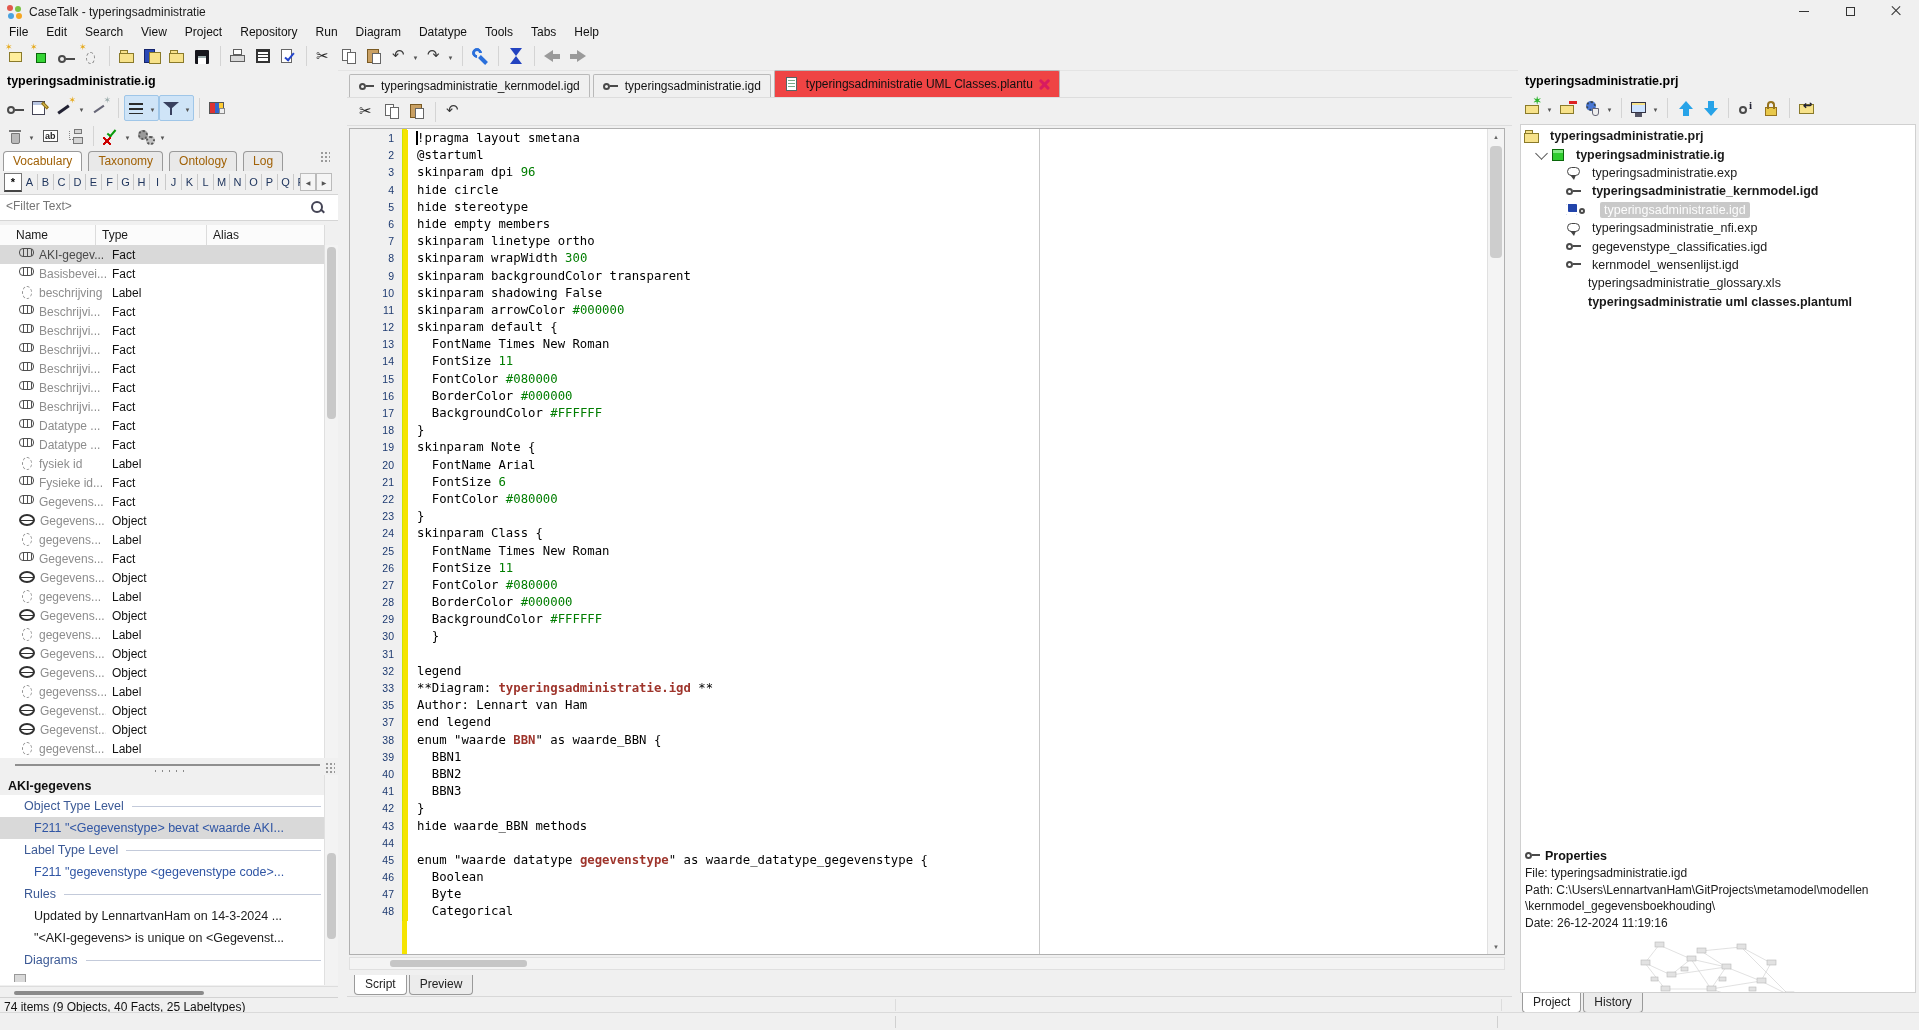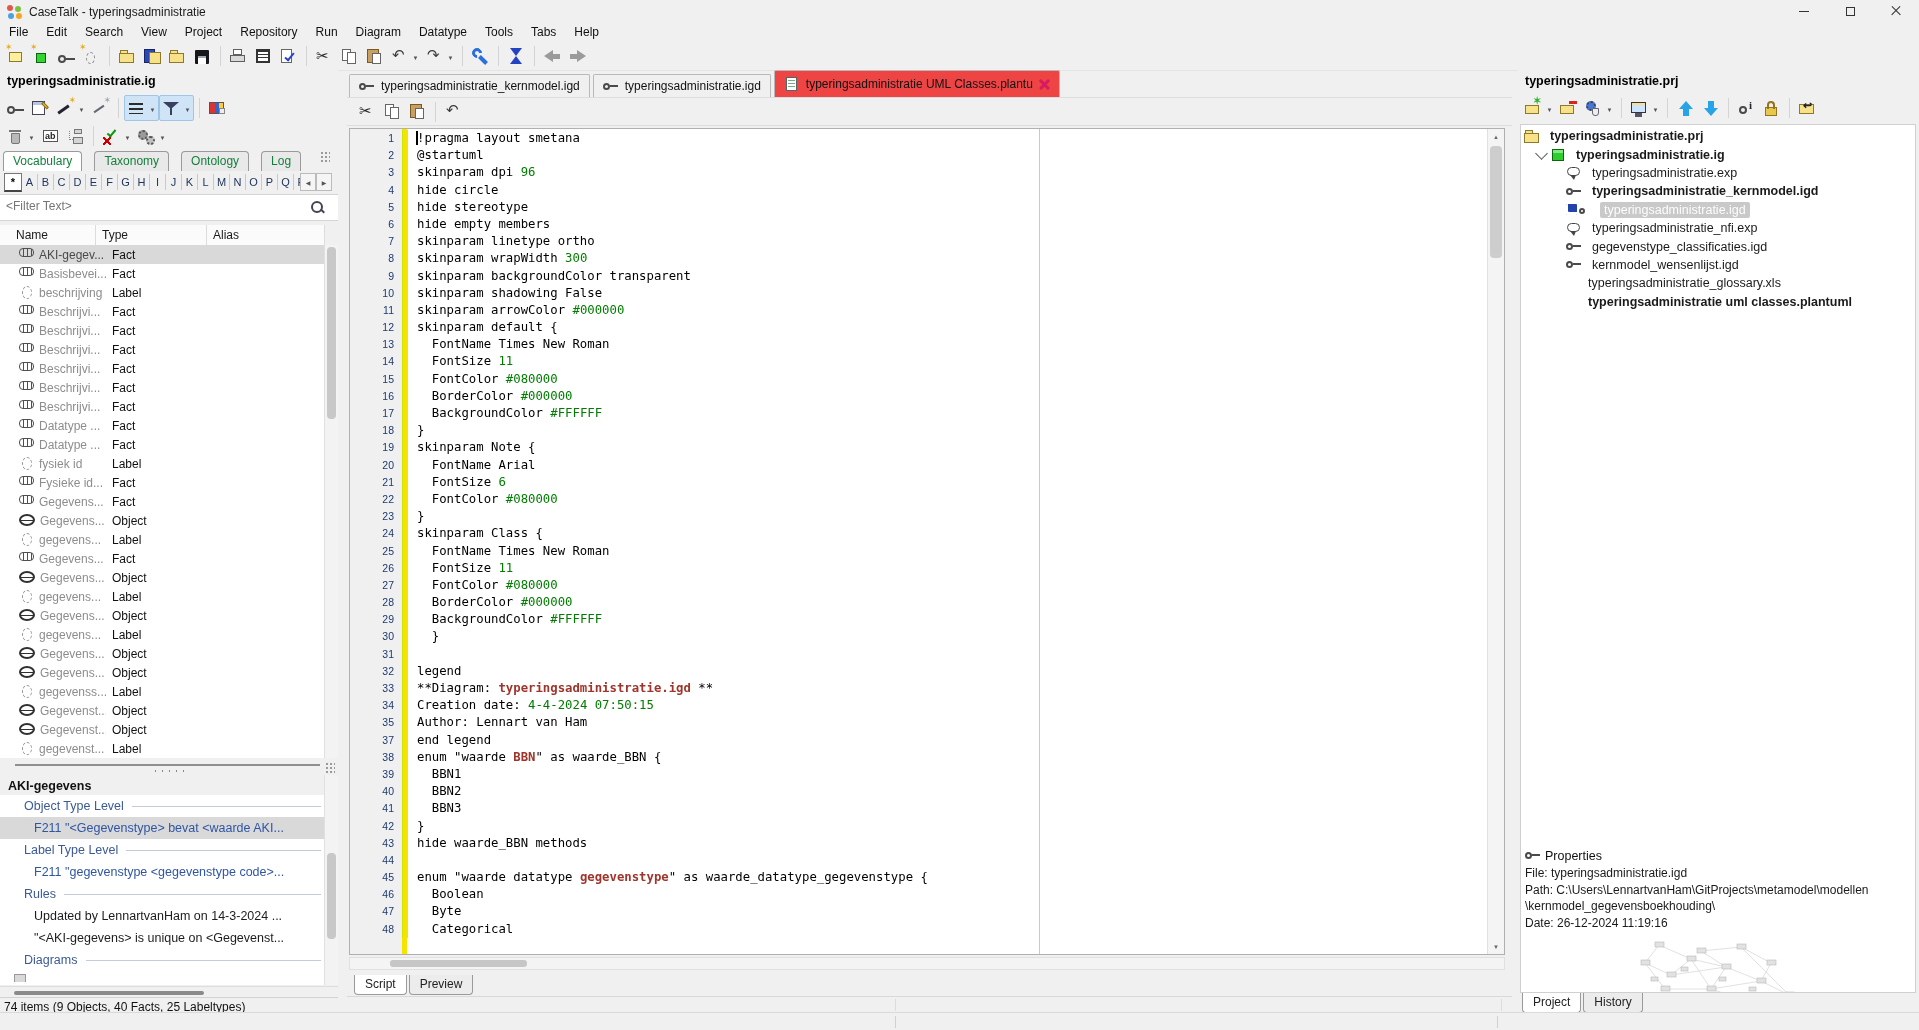--- a/index.html
+++ b/index.html
@@ -130,21 +130,21 @@
   
   .panel-title{font-weight:bold;font-size:12.5px;color:#000}
   .dock{width:11px;height:13px;background-image:radial-gradient(#9a9a9a 1px,transparent 1.3px);background-size:4px 4px;background-position:1px 1px}
 
   
   .left-panel{position:absolute;left:0;top:70px;width:338px;height:944px;background:#f0f0f0}
   .lp-title{position:absolute;left:7px;top:4px}
   .lp-tb1{position:absolute;left:3px;top:24px;height:28px}
   .lp-tb2{position:absolute;left:3px;top:53px;height:26px}
   .lp-tabs{position:absolute;left:3px;top:81px;height:20px;display:flex;align-items:flex-end}
-  .ftab{padding:2px 9px 3px 9px;border:1px solid #9a9a9a;border-bottom:none;border-radius:4px 4px 0 0;background:#e9e9e9;margin-right:12px;font-size:12px;color:#15803d}
+  .ftab{padding:2px 9px 3px 9px;border:1px solid #9a9a9a;border-bottom:none;border-radius:4px 4px 0 0;background:#e9e9e9;margin-right:6px;font-size:12px;color:#a16207}
   .ftab.active{background:#fff;position:relative;z-index:2}
   .lp-tabs-dock{position:absolute;right:8px;top:80px}
   .alpha{position:absolute;left:4px;top:103px;height:18px;display:flex;align-items:center}
   .alpha-cell{width:15px;text-align:center;font-size:11px;color:#20365e;border-right:1px solid #c9c9c9;line-height:16px}
   .alpha-cell.active{background:#fff;border:1px solid #777;border-bottom:2px solid #444;font-weight:bold;color:#000;width:16px}
   .alpha-arrows{position:absolute;right:6px;top:103px;display:flex}
   .alpha-arrow{width:14px;height:16px;border:1px solid #bbb;background:#f5f5f5;font-size:6px;color:#555;display:flex;align-items:center;justify-content:center}
   .filter-row{position:absolute;left:0;top:124px;right:0;height:25px;background:#fff;border-top:1px solid #d5d5d5;border-bottom:1px solid #d5d5d5}
   .filter-input{position:absolute;left:4px;top:3px;width:280px;border:none;outline:none;background:transparent;color:#9a9a9a;font-size:12px;font-family:"Liberation Sans",sans-serif}
   .mag{position:absolute;right:14px;top:5px;width:14px;height:14px}
@@ -262,21 +262,21 @@
   .tree-icon.savekey::after{left:13px;top:6px;width:6px;height:6px;border:2px solid #4a4a4a;border-radius:50%;box-shadow:7px 2px 0 -3px #4a4a4a,10px 2px 0 -3px #4a4a4a}
   .tree-icon.blank{width:14px}
   .tree-label{padding:1px 4px;color:#1a1a1a}
   .tree-label.bold{font-weight:bold}
   .tree-row.selected .tree-label{background:#c9c9c9;color:#fdfdfd;border-radius:2px}
   .props{position:absolute;left:0;right:0;top:722px}
   .props-head{display:flex;align-items:center;padding-left:4px;height:18px}
   .props-key{position:relative;width:20px;height:12px;flex:0 0 auto}
   .props-key::before{content:"";position:absolute;left:0;top:2px;width:7px;height:7px;border:2px solid #4a4a4a;border-radius:50%;box-sizing:border-box}
   .props-key::after{content:"";position:absolute;left:7px;top:4px;width:8px;height:2px;background:#4a4a4a;box-shadow:4px 2px 0 -1px #4a4a4a}
-  .props-title{font-weight:normal;font-size:12.5px}
+  .props-title{font-weight:bold;font-size:12.5px}
   .props-line{padding:1px 0 0 4px;font-size:12px;color:#1a1a1a;line-height:15.5px;white-space:nowrap}
   .thumb-wrap{margin:6px 0 0 110px}
   .rp-tabs{position:absolute;left:4px;bottom:0;height:20px;display:flex}
 
   
   .statusbar{position:absolute;left:0;right:0;bottom:0;height:17px;background:#f0f0f0;border-top:1px solid #dadada}
   .statusbar .sb-div{position:absolute;top:3px;bottom:2px;border-left:1px solid #d0d0d0}
 </style>
 </head>
 <body>
@@ -1151,25 +1151,20 @@
             <span class="chbar"></span>
             <span class="ctext"><span class="tok-p">legend</span></span>
           </div>
 
           <div class="code-line">
             <span class="ln">33</span>
             <span class="chbar"></span>
             <span class="ctext"><span class="tok-p">**Diagram: </span><span class="tok-m">typeringsadministratie.igd</span><span class="tok-p"> **</span></span>
           </div>
 
-          <div class="code-line">
-            <span class="ln">34</span>
-            <span class="chbar"></span>
-            <span class="ctext"><span class="tok-p">Creation date: </span><span class="tok-v">4-4-2024 07:50:15</span></span>
-          </div>
 
           <div class="code-line">
             <span class="ln">35</span>
             <span class="chbar"></span>
             <span class="ctext"><span class="tok-p">Author: Lennart van Ham</span></span>
           </div>
 
 
           <div class="code-line">
             <span class="ln">37</span>

